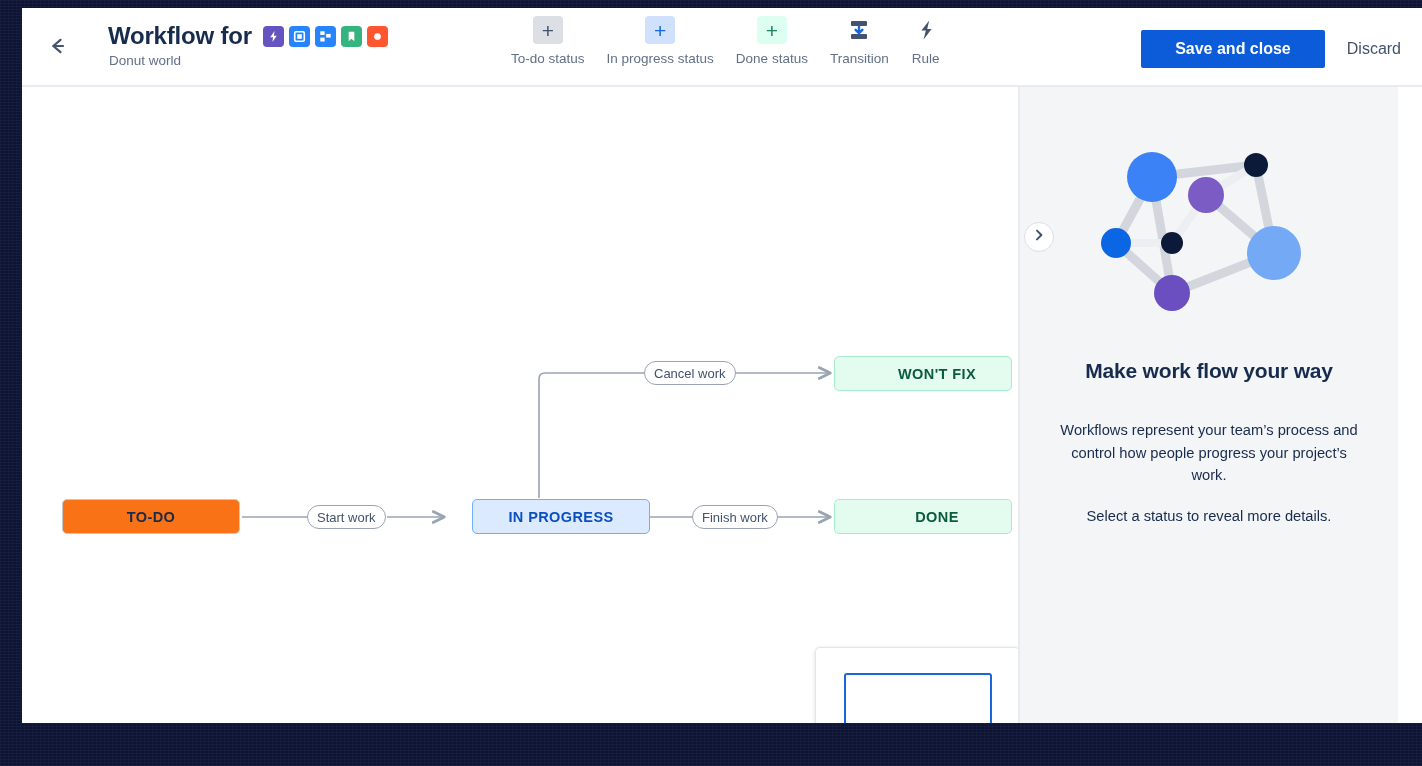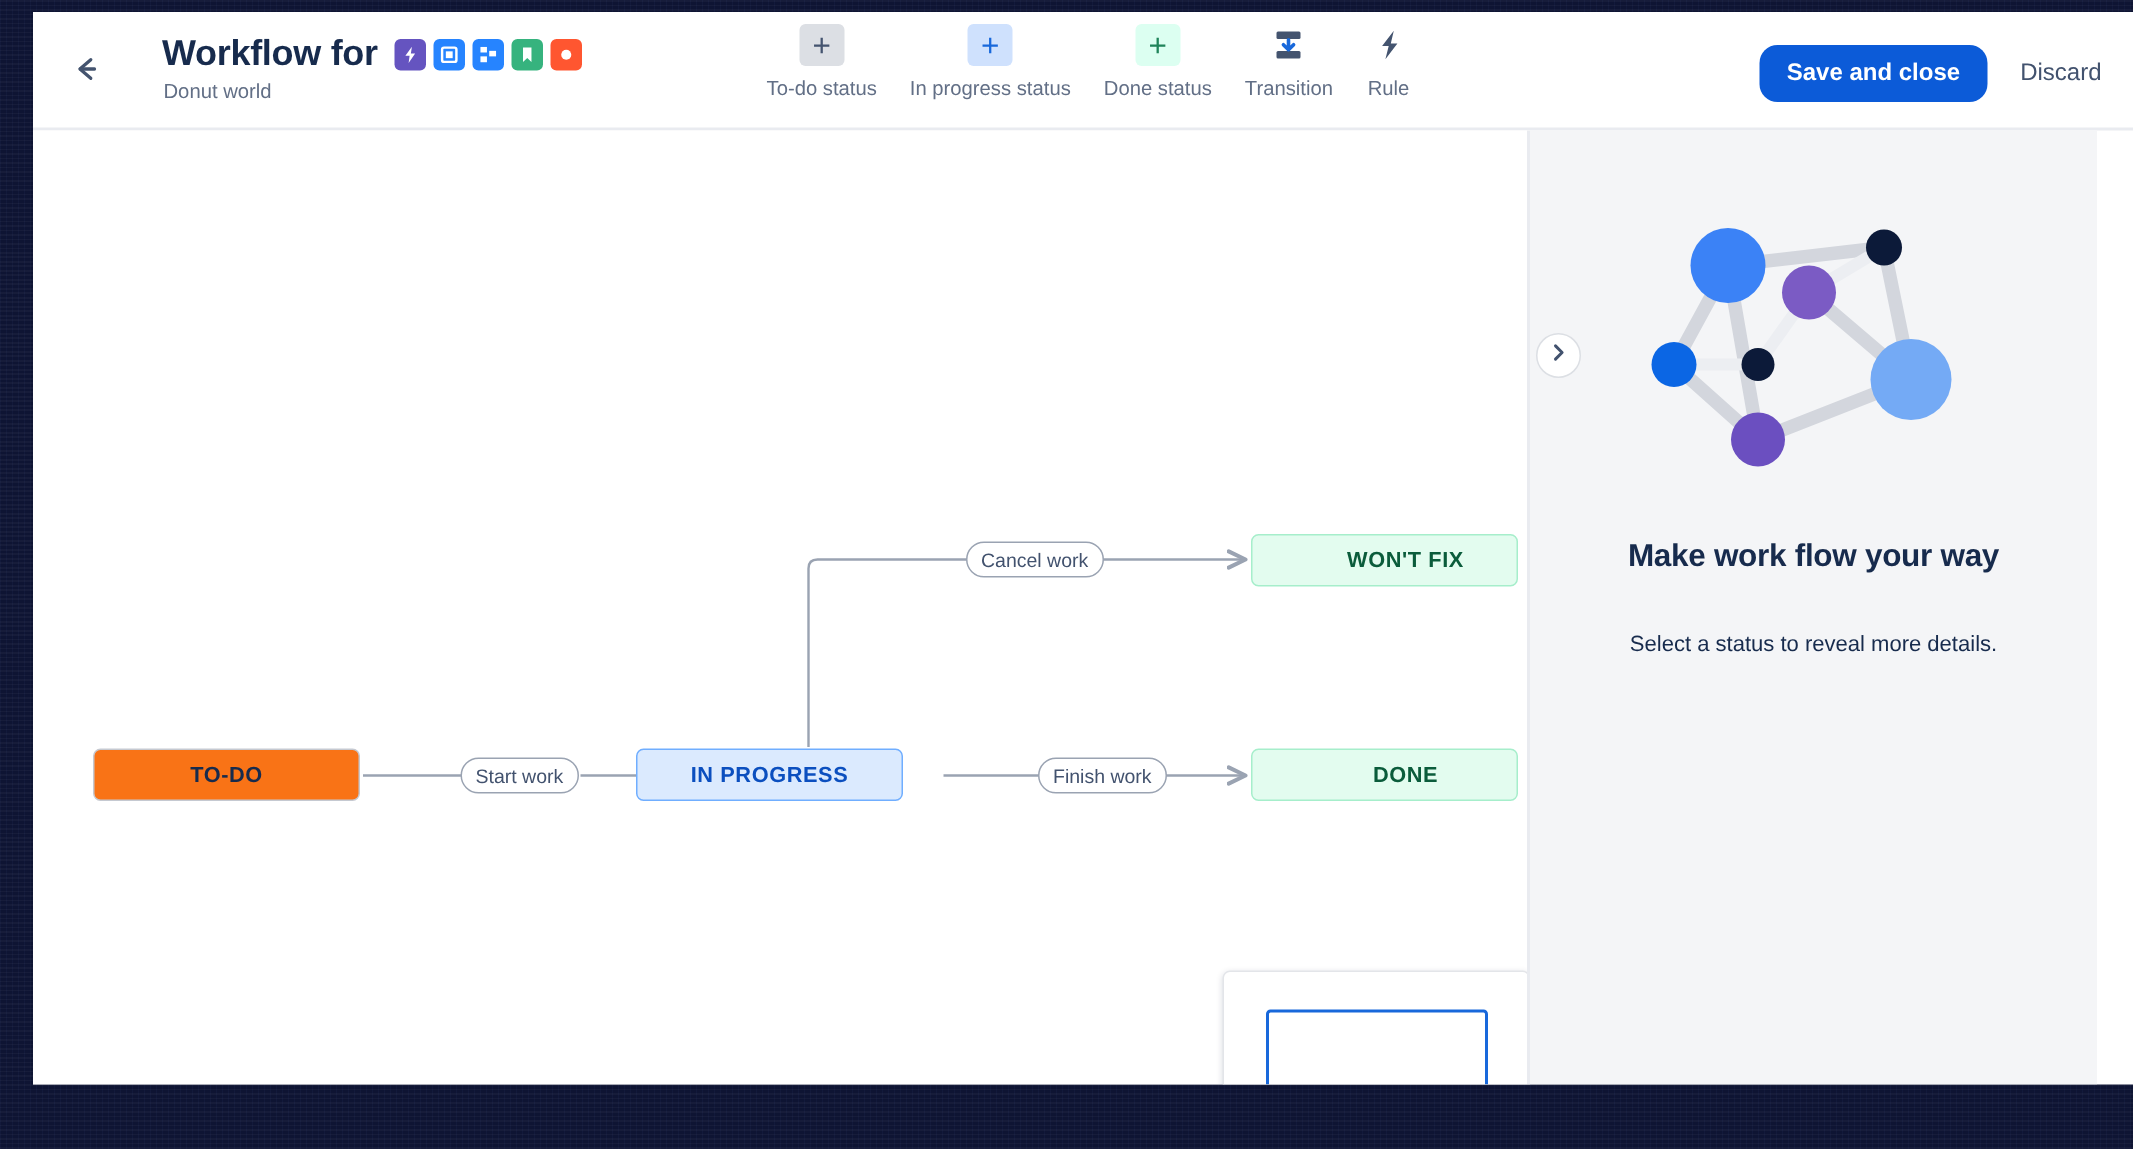--- a/index.html
+++ b/index.html
@@ -139,24 +139,24 @@
     right: 22px;
     top: 22px;
     display: flex;
     align-items: center;
     gap: 10px;
   }
   .btn-primary {
     background: #0c5bd8;
     color: #ffffff;
     border: none;
-    border-radius: 12px;
+    border-radius: 2px;
     font-size: 16px;
     font-weight: bold;
-    padding: 10px 18px;
+    padding: 10px 34px;
     cursor: pointer;
     font-family: inherit;
   }
   .btn-subtle {
     background: transparent;
     color: #42526e;
     border: none;
     border-radius: 4px;
     font-size: 16px;
     padding: 10px 12px;
@@ -426,21 +426,21 @@
         <line x1="607" y1="430" x2="672" y2="430" stroke="#9aa3b2" stroke-width="1.6"></line>
         <line x1="752" y1="430" x2="808" y2="430" stroke="#9aa3b2" stroke-width="1.6" marker-end="url(#arr)"></line>
 
         <path d="M517 411 L517 292 Q517 286 523 286 L625 286" fill="none" stroke="#9aa3b2" stroke-width="1.6"></path>
         <line x1="707" y1="286" x2="808" y2="286" stroke="#9aa3b2" stroke-width="1.6" marker-end="url(#arr)"></line>
       </svg>
 
       <div class="node node-todo" style="left:40px;  top:412px; width:178px;">
           <span>TO-DO</span>
         </div>
-      <div class="node node-inprogress" style="left:402px; top:412px; width:178px;">
+      <div class="node node-inprogress" style="left:450px; top:412px; width:178px;">
           <span>IN PROGRESS</span>
         </div>
       <div class="node node-done" style="left:812px; top:412px; width:178px;">
           <span>DONE</span>
         </div>
       <div class="node node-done" style="left:812px; top:269px; width:178px;">
           <span>WON'T FIX</span>
         </div>
 
       <div class="pill" style="left:285px; top:418px;">
@@ -487,17 +487,18 @@
         <circle cx="58" cy="44" r="25" fill="#3b82f6"></circle>
         <circle cx="162" cy="32" r="12" fill="#0c1a39"></circle>
         <circle cx="112" cy="62" r="18" fill="#7b5bc4"></circle>
         <circle cx="22" cy="110" r="15" fill="#0b66e4"></circle>
         <circle cx="78" cy="110" r="11" fill="#0c1a39"></circle>
         <circle cx="180" cy="120" r="27" fill="#74aaf5"></circle>
         <circle cx="78" cy="160" r="18" fill="#6b4fc0"></circle>
       </svg>
 
       <div class="side-title">Make work flow your way</div>
+      <p class="side-p">Workflows represent your team’s process and control how people progress your project’s work.</p>
       <p class="side-p">Select a status to reveal more details.</p>
     </div>
 
   </div>
 </div>
 
 </body></html>

